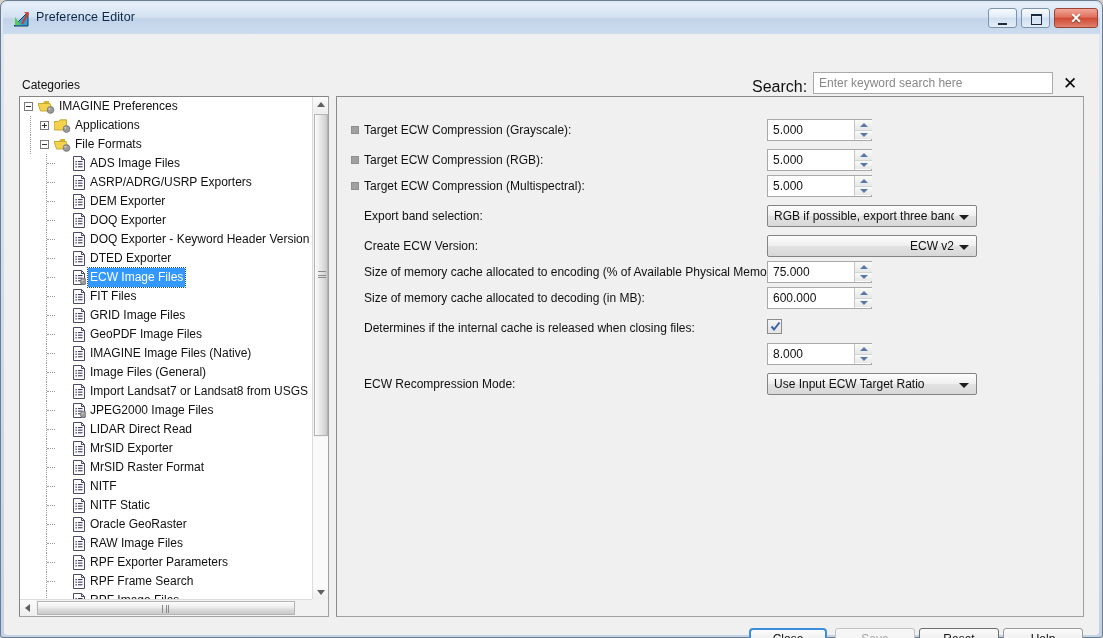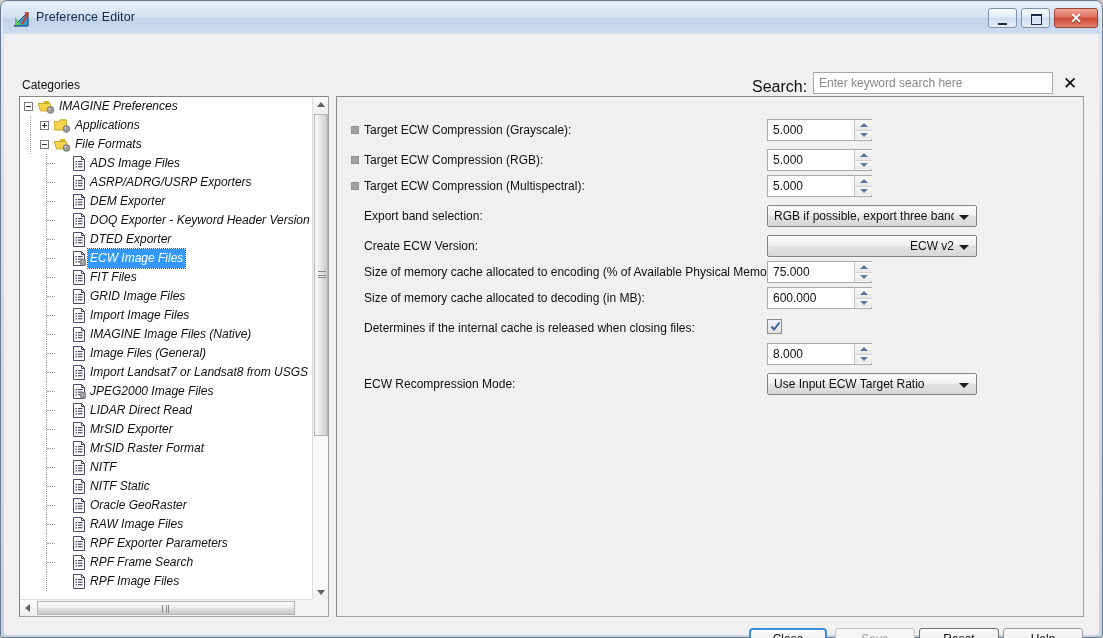--- a/index.html
+++ b/index.html
@@ -167,21 +167,20 @@
     position: absolute; top: 3px;
     width: 17px; height: 14px;
   }
   .ic-doc {
     position: absolute; top: 2px;
     width: 13px; height: 15px;
   }
   .tree-label {
     position: absolute; top: 0;
     line-height: 19px;
-    font-style: italic;
   }
   .tree-row.selected .tree-label {
     background: #3399ff;
     color: #ffffff;
     padding: 0 2px;
     margin-left: -2px;
     outline: 1px dotted #1a4f85;
   }
 
   
@@ -534,20 +533,35 @@
               <svg class="ic-doc" style="left:53px" viewBox="0 0 13 15">
                 <path d="M.5,.5 H8.5 L11.5,3.5 V14.5 H.5 Z" fill="#fdfdfd" stroke="#4a4a66" stroke-width="1"></path>
                 <path d="M8.5,.5 V3.5 H11.5" fill="none" stroke="#4a4a66" stroke-width="1"></path>
                 <rect x="2.5" y="5" width="1.3" height="1.3" fill="#3a3a5c"></rect>
                 <rect x="5" y="5" width="4.5" height="1.1" fill="#3a3a5c"></rect>
                 <rect x="2.5" y="7.6" width="1.3" height="1.3" fill="#3a3a5c"></rect>
                 <rect x="5" y="7.6" width="4.5" height="1.1" fill="#3a3a5c"></rect>
                 <rect x="2.5" y="10.2" width="1.3" height="1.3" fill="#3a3a5c"></rect>
                 <rect x="5" y="10.2" width="4.5" height="1.1" fill="#3a3a5c"></rect>
               </svg>
+              <span class="tree-label" style="left:70px">DOQ Exporter</span>
+            </div>
+            <div class="tree-row">
+              <span class="vline" style="left:26px"></span>
+              <span class="dash" style="left:27px"></span>
+              <svg class="ic-doc" style="left:53px" viewBox="0 0 13 15">
+                <path d="M.5,.5 H8.5 L11.5,3.5 V14.5 H.5 Z" fill="#fdfdfd" stroke="#4a4a66" stroke-width="1"></path>
+                <path d="M8.5,.5 V3.5 H11.5" fill="none" stroke="#4a4a66" stroke-width="1"></path>
+                <rect x="2.5" y="5" width="1.3" height="1.3" fill="#3a3a5c"></rect>
+                <rect x="5" y="5" width="4.5" height="1.1" fill="#3a3a5c"></rect>
+                <rect x="2.5" y="7.6" width="1.3" height="1.3" fill="#3a3a5c"></rect>
+                <rect x="5" y="7.6" width="4.5" height="1.1" fill="#3a3a5c"></rect>
+                <rect x="2.5" y="10.2" width="1.3" height="1.3" fill="#3a3a5c"></rect>
+                <rect x="5" y="10.2" width="4.5" height="1.1" fill="#3a3a5c"></rect>
+              </svg>
               <span class="tree-label" style="left:70px">DOQ Exporter - Keyword Header Version</span>
             </div>
             <div class="tree-row">
               <span class="vline" style="left:26px"></span>
               <span class="dash" style="left:27px"></span>
               <svg class="ic-doc" style="left:53px" viewBox="0 0 13 15">
                 <path d="M.5,.5 H8.5 L11.5,3.5 V14.5 H.5 Z" fill="#fdfdfd" stroke="#4a4a66" stroke-width="1"></path>
                 <path d="M8.5,.5 V3.5 H11.5" fill="none" stroke="#4a4a66" stroke-width="1"></path>
                 <rect x="2.5" y="5" width="1.3" height="1.3" fill="#3a3a5c"></rect>
                 <rect x="5" y="5" width="4.5" height="1.1" fill="#3a3a5c"></rect>
@@ -611,21 +625,21 @@
               <svg class="ic-doc" style="left:53px" viewBox="0 0 13 15">
                 <path d="M.5,.5 H8.5 L11.5,3.5 V14.5 H.5 Z" fill="#fdfdfd" stroke="#4a4a66" stroke-width="1"></path>
                 <path d="M8.5,.5 V3.5 H11.5" fill="none" stroke="#4a4a66" stroke-width="1"></path>
                 <rect x="2.5" y="5" width="1.3" height="1.3" fill="#3a3a5c"></rect>
                 <rect x="5" y="5" width="4.5" height="1.1" fill="#3a3a5c"></rect>
                 <rect x="2.5" y="7.6" width="1.3" height="1.3" fill="#3a3a5c"></rect>
                 <rect x="5" y="7.6" width="4.5" height="1.1" fill="#3a3a5c"></rect>
                 <rect x="2.5" y="10.2" width="1.3" height="1.3" fill="#3a3a5c"></rect>
                 <rect x="5" y="10.2" width="4.5" height="1.1" fill="#3a3a5c"></rect>
               </svg>
-              <span class="tree-label" style="left:70px">Import Image Files</span>
+              <span class="tree-label" style="left:70px">GeoPDF Image Files</span>
             </div>
             <div class="tree-row">
               <span class="vline" style="left:26px"></span>
               <span class="dash" style="left:27px"></span>
               <svg class="ic-doc" style="left:53px" viewBox="0 0 13 15">
                 <path d="M.5,.5 H8.5 L11.5,3.5 V14.5 H.5 Z" fill="#fdfdfd" stroke="#4a4a66" stroke-width="1"></path>
                 <path d="M8.5,.5 V3.5 H11.5" fill="none" stroke="#4a4a66" stroke-width="1"></path>
                 <rect x="2.5" y="5" width="1.3" height="1.3" fill="#3a3a5c"></rect>
                 <rect x="5" y="5" width="4.5" height="1.1" fill="#3a3a5c"></rect>
                 <rect x="2.5" y="7.6" width="1.3" height="1.3" fill="#3a3a5c"></rect>

